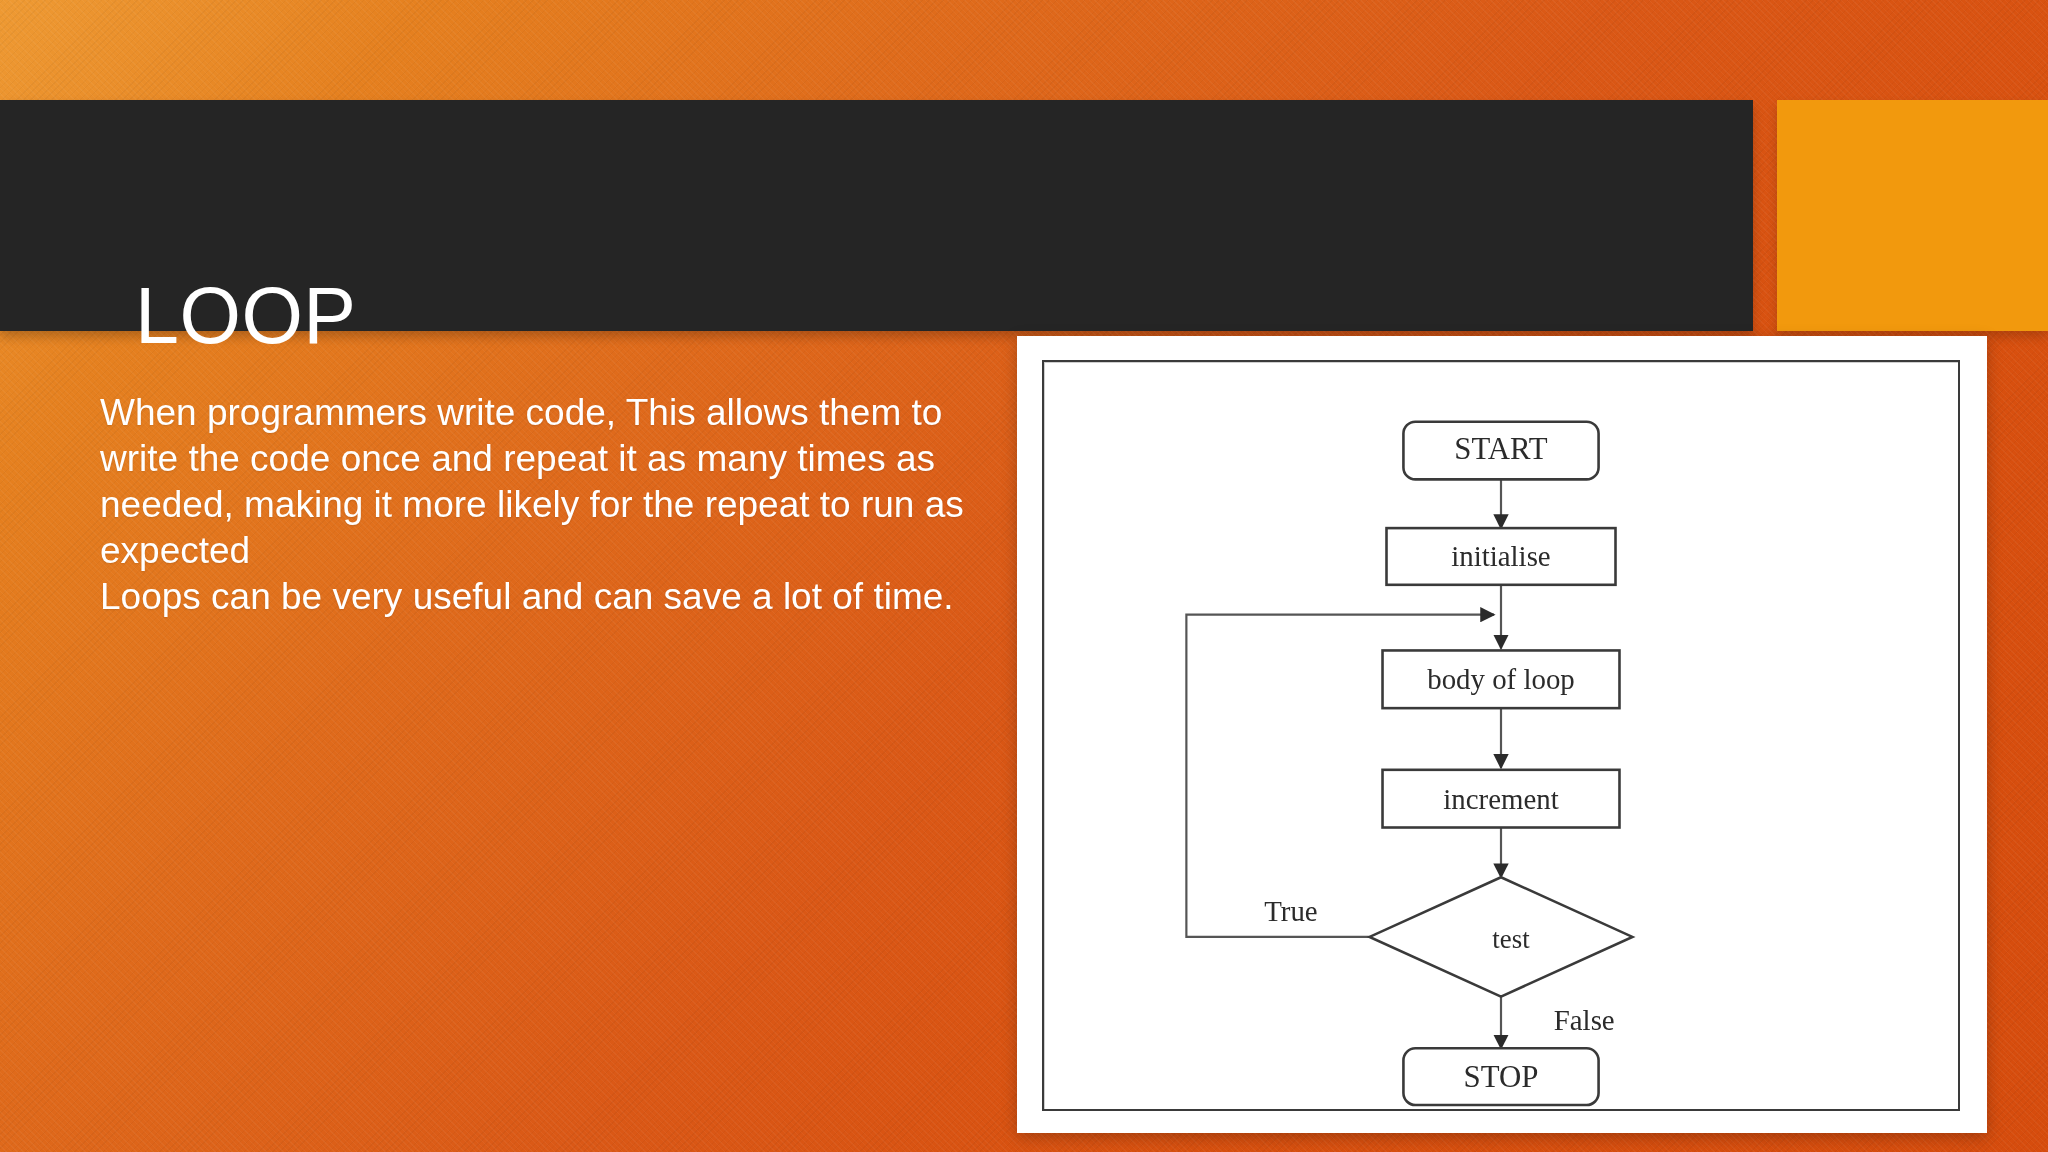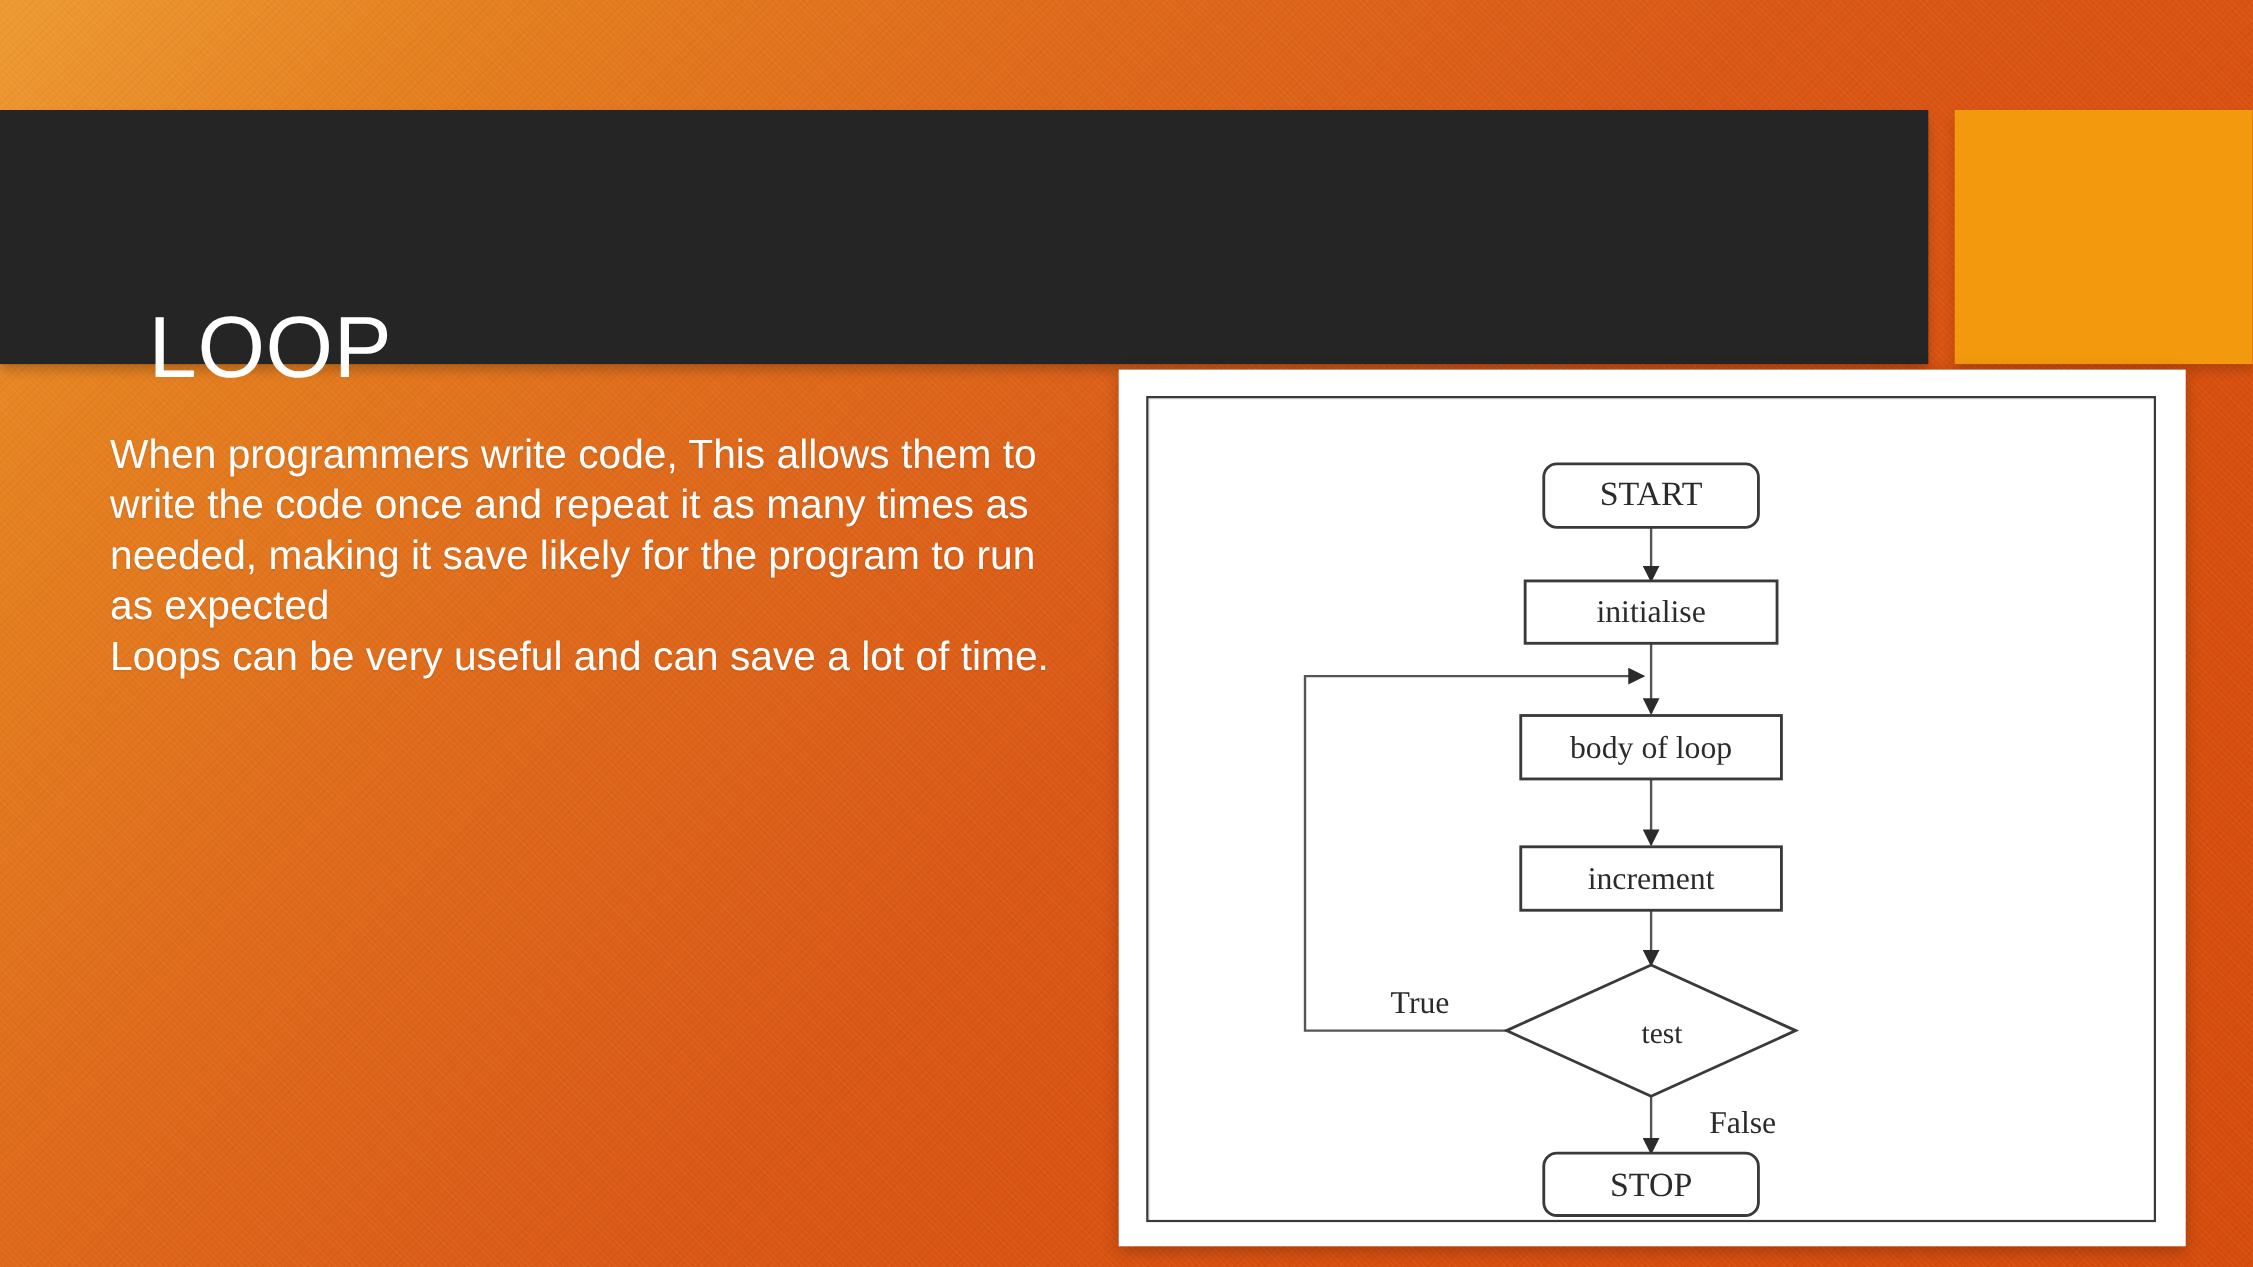--- a/index.html
+++ b/index.html
@@ -75,21 +75,21 @@
 <div class="slide">
 
   <div class="texture"></div>
 
   <div class="title-band">
     <div class="title-text">LOOP</div>
   </div>
 
   <div class="accent-block"></div>
 
-  <div class="body-copy">When programmers write code, This allows them to write the code once and repeat it as many times as needed, making it save likely for the program to run as expected
+  <div class="body-copy">When programmers write code, This allows them to write the code once and repeat it as many times as needed, making it more likely for the repeat to run as expected
 Loops can be very useful and can save a lot of time.</div>
 
   <div class="picture-frame">
     <div class="picture-inner">
 
       <svg class="flow-svg" viewBox="0 0 918 751" preserveAspectRatio="none">
         <defs>
           <marker id="arw" viewBox="0 0 10 10" refX="9" refY="5" markerWidth="7" markerHeight="7" orient="auto-start-reverse">
             <path d="M 0 0 L 10 5 L 0 10 z" fill="#2b2b2b"></path>
           </marker>

